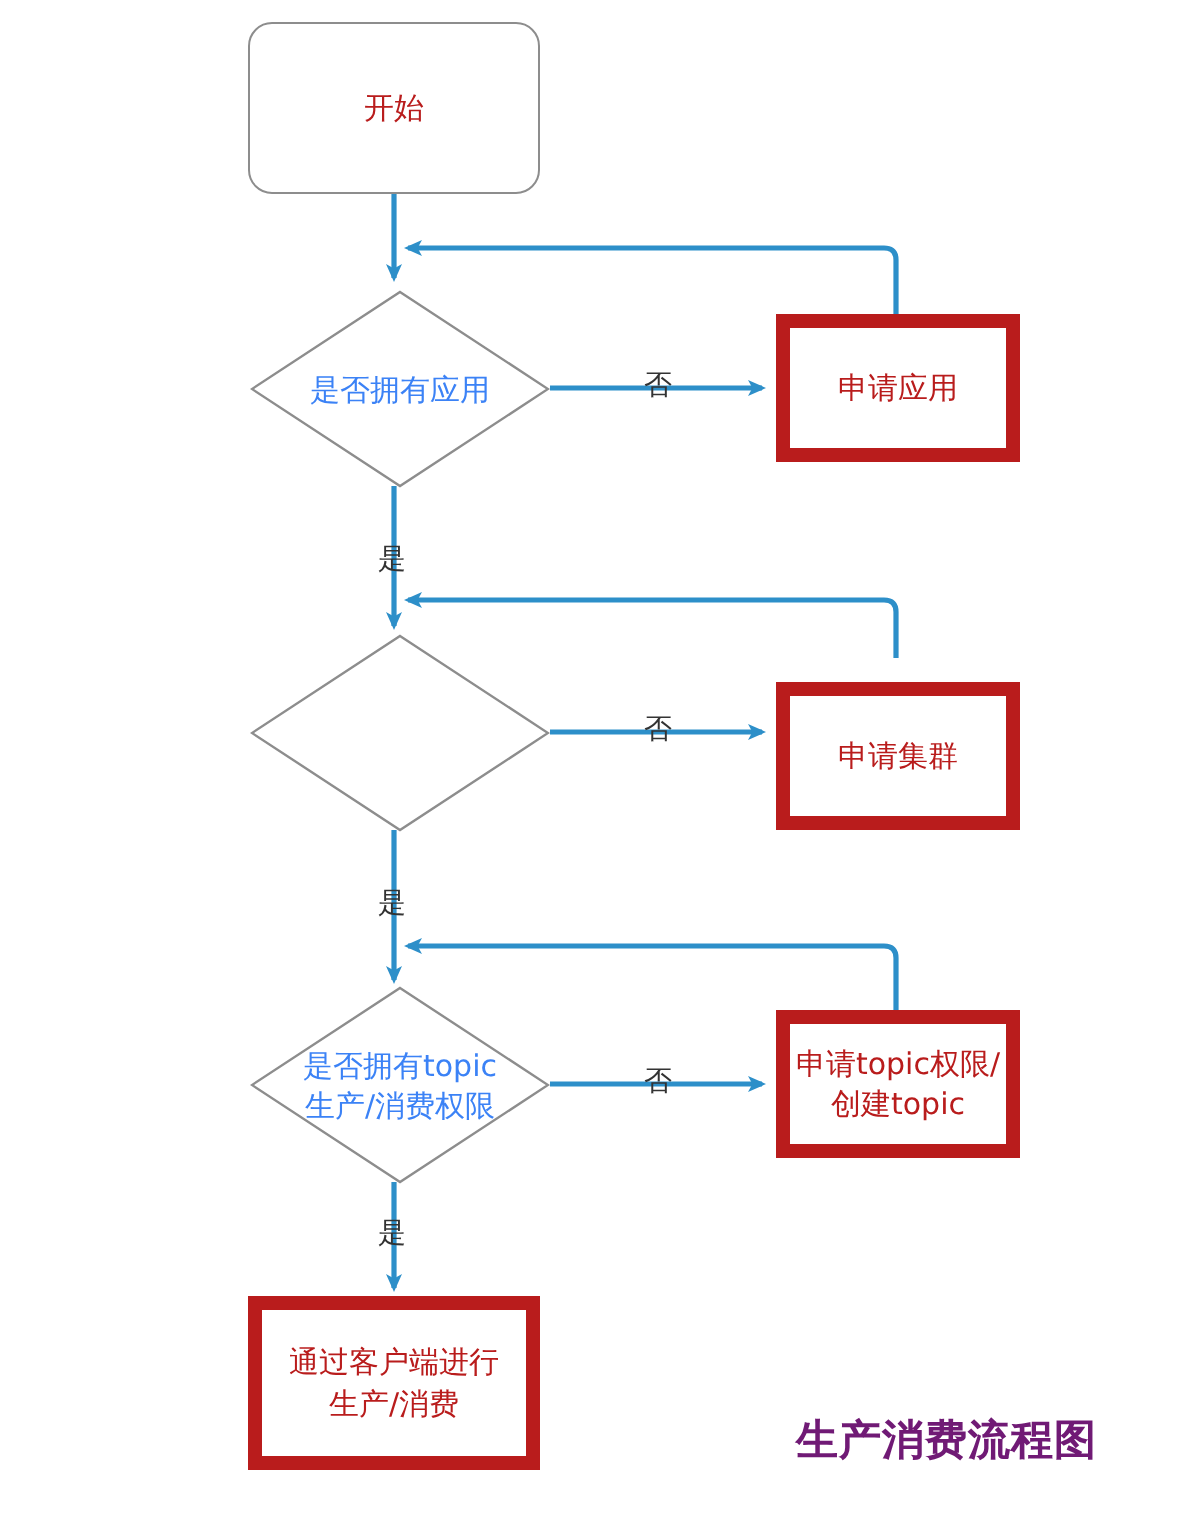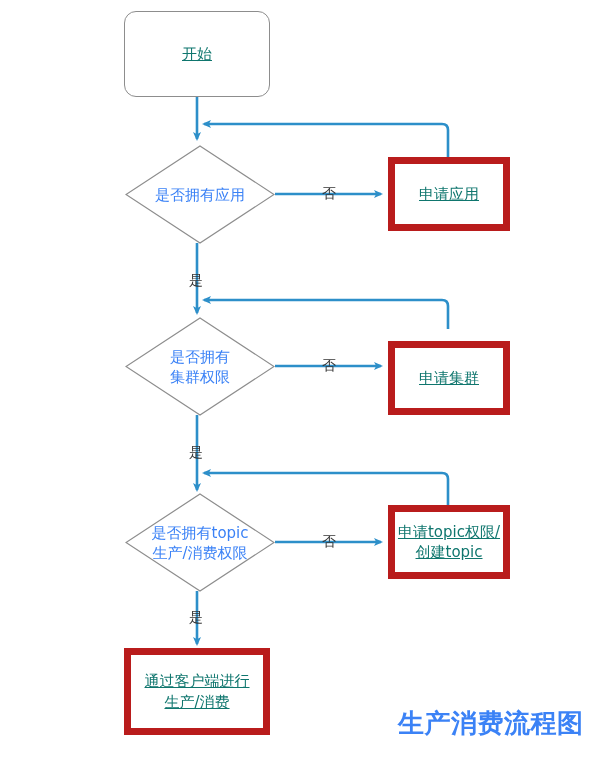--- a/index.html
+++ b/index.html
@@ -26,25 +26,24 @@
     width: 600px;
     height: 760px;
   }
   .node {
     position: absolute;
     box-sizing: border-box;
     display: flex;
     align-items: center;
     justify-content: center;
     text-align: center;
-    color: #0f766e;
+    color: #b91c1c;
     font-size: 15px;
     line-height: 1.35;
     white-space: pre-line;
-    text-decoration: underline;
   }
   .node.rect {
     background: #ffffff;
     border: 7px solid #b91c1c;
   }
   .node.rounded {
     background: #ffffff;
     border: 1px solid #8d8d8d;
     border-radius: 12px;
   }
@@ -74,22 +73,22 @@
   .edge-label {
     position: absolute;
     color: #333333;
     font-size: 14px;
     line-height: 1;
     transform: translate(-50%, -50%);
     background: transparent;
   }
   .caption {
     position: absolute;
-    color: #3b82f6;
-    font-size: 26px;
+    color: #701a75;
+    font-size: 21px;
     font-weight: bold;
     letter-spacing: 0.5px;
     white-space: nowrap;
   }
 </style>
 </head>
 <body>
 
 <div id="canvas">
 
@@ -136,22 +135,20 @@
     </svg>
     <div class="diamond-label">是否拥有应用</div>
   </div>
 
   <div class="node rect" style="left:388px; top:157px; width:122px; height:74px;">申请应用</div>
 
   <div class="diamond-wrap" style="left:125px; top:317px; width:150px; height:99px;">
     <svg class="diamond-shape" viewBox="0 0 150 99" preserveAspectRatio="none">
       <polygon points="75,1 149,49.5 75,98 1,49.5" fill="#ffffff" stroke="#8d8d8d" stroke-width="1.2"></polygon>
     </svg>
-    <div class="diamond-label">是否拥有
-集群权限</div>
   </div>
 
   <div class="node rect" style="left:388px; top:329px; width:122px; height:74px;margin-top:12px;">申请集群</div>
 
   <div class="diamond-wrap" style="left:125px; top:493px; width:150px; height:99px;">
     <svg class="diamond-shape" viewBox="0 0 150 99" preserveAspectRatio="none">
       <polygon points="75,1 149,49.5 75,98 1,49.5" fill="#ffffff" stroke="#8d8d8d" stroke-width="1.2"></polygon>
     </svg>
     <div class="diamond-label">是否拥有topic
 生产/消费权限</div>

